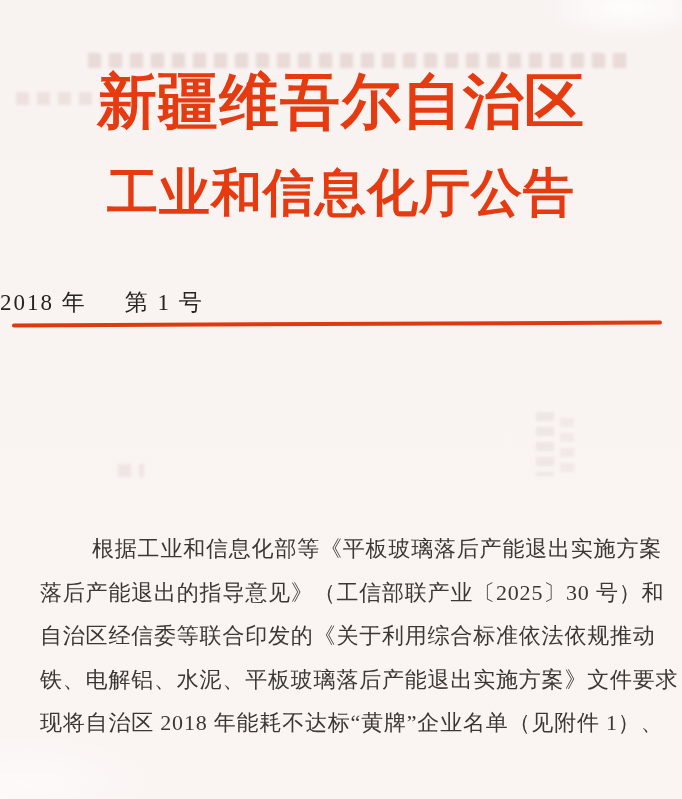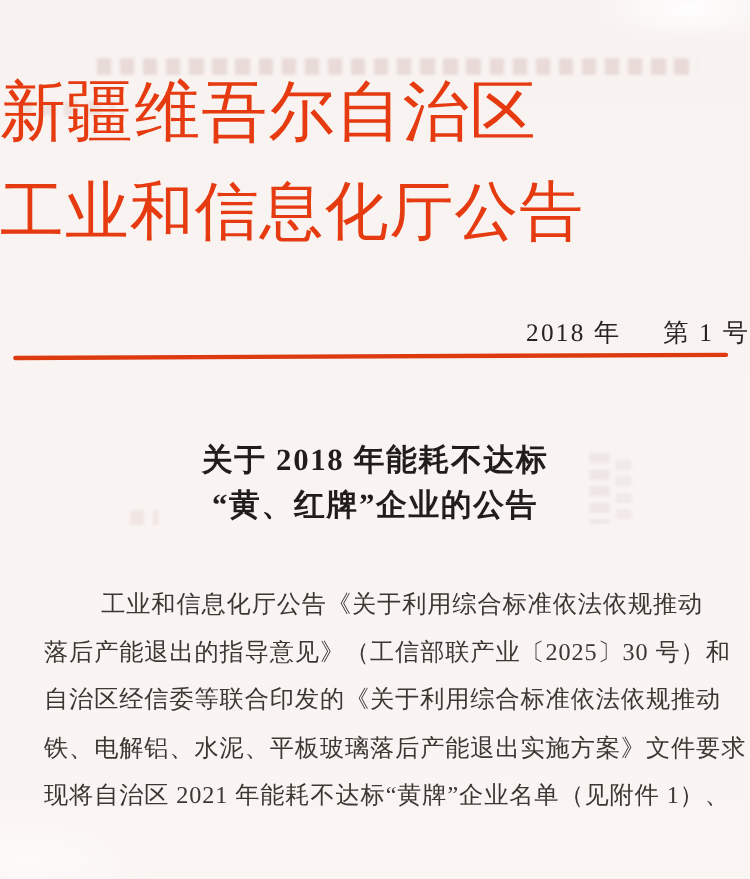--- a/index.html
+++ b/index.html
@@ -36,40 +36,41 @@
     background: repeating-linear-gradient(180deg,
       rgba(158,142,150,0.32) 0 9px,
       rgba(158,142,150,0.0) 9px 15px);
   }
 
   .masthead {
     position: absolute;
     top: 56px;
     left: 0;
     right: 0;
+    text-align: center;
     color: var(--masthead-red, #e63b10);
-    font-weight: 400;
+    font-weight: 700;
   }
   .masthead .l1 {
     font-size: 60px;
     line-height: 92px;
     letter-spacing: 1px;
   }
   .masthead .l2 {
-    font-size: 58px;
+    font-size: 51px;
     line-height: 90px;
     letter-spacing: 1px;
   }
 
   .issue-line {
     position: absolute;
     top: 288px;
     left: 0;
     right: 0;
-    text-align: right;
+    text-align: left;
     font-size: 23px;
     line-height: 30px;
     color: #262320;
     letter-spacing: 2px;
   }
   .issue-line .num {
     display: inline-block;
     margin-left: 38px;
   }
 
@@ -125,26 +126,22 @@
     <div class="l1">新疆维吾尔自治区</div>
     <div class="l2">工业和信息化厅公告</div>
   </div>
 
   <div class="issue-line">
     <span>2018 年</span><span class="num">第 1 号</span>
   </div>
 
   <div class="red-rule"></div>
 
-  <div class="doc-title">
-    <div>关于 2018 年能耗不达标</div>
-    <div>“黄、红牌”企业的公告</div>
-  </div>
 
   <div class="body-text">
-    <div class="line indent">工业和信息化厅公告《关于利用综合标准依法依规推动</div>
+    <div class="line indent">根据工业和信息化部等《平板玻璃落后产能退出实施方案</div>
     <div class="line">落后产能退出的指导意见》（工信部联产业〔2025〕30 号）和</div>
     <div class="line">自治区经信委等联合印发的《关于利用综合标准依法依规推动</div>
     <div class="line">铁、电解铝、水泥、平板玻璃落后产能退出实施方案》文件要求，</div>
-    <div class="line">现将自治区 2021 年能耗不达标“黄牌”企业名单（见附件 1）、</div>
+    <div class="line">现将自治区 2018 年能耗不达标“黄牌”企业名单（见附件 1）、</div>
   </div>
 
 </div>
 
 </body></html>

